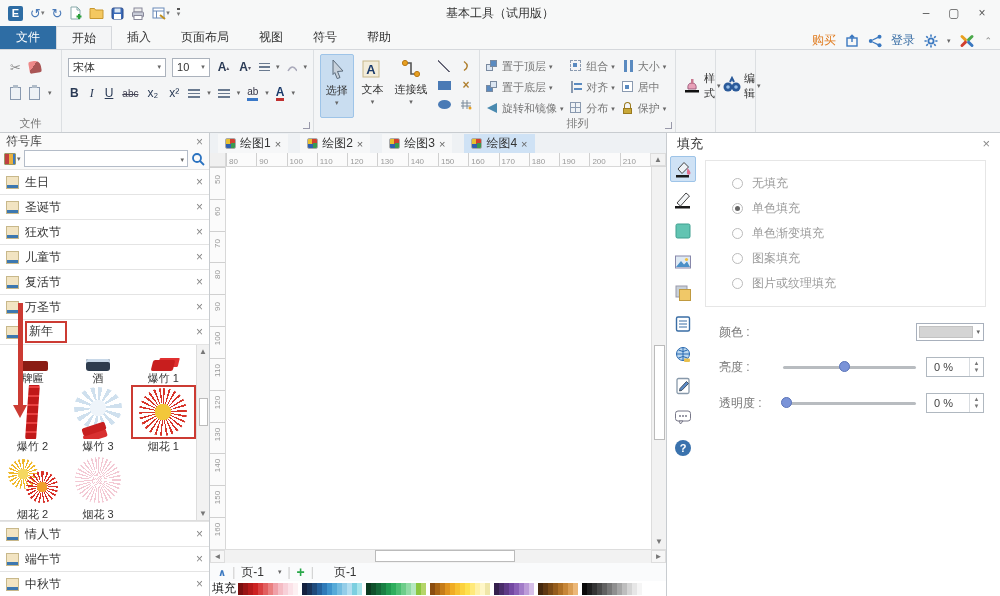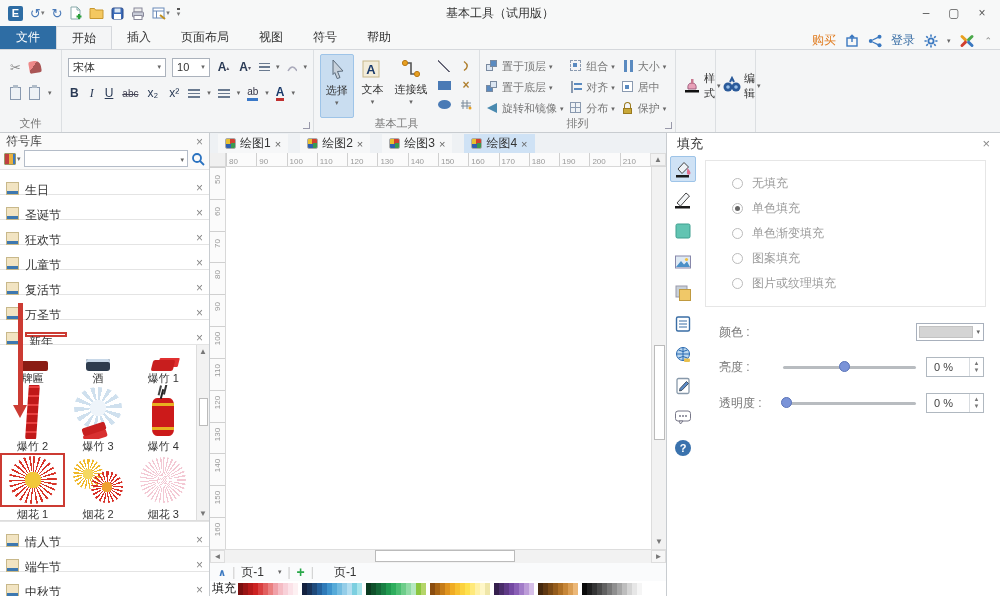--- a/index.html
+++ b/index.html
@@ -99,21 +99,21 @@
 
 .sidebar { width:210px; background:#fafafa; border-right:1px solid #c8ccd0; display:flex; flex-direction:column; position:relative; }
 .sb-header { height:18px; display:flex; align-items:center; padding:0 6px; color:#444; font-size:12px; }
 .sb-x { margin-left:auto; color:#888; font-size:12px; line-height:1; }
 .sb-search { height:22px; display:flex; align-items:center; gap:3px; padding:0 4px 2px 4px; }
 .lib-btn { display:flex; align-items:center; gap:1px; }
 .book-ico { width:12px; height:12px; background:linear-gradient(90deg,#c04040 0 4px,#e8b040 4px 8px,#3a78c0 8px); border:1px solid #996; border-radius:1px; }
 .sb-input { flex:1; height:17px; background:#fff; border:1px solid #b4bcc8; position:relative; }
 .sb-input .caret { position:absolute; right:3px; top:5px; }
 .mag svg { display:block; }
-.sb-row { height:21px; display:flex; padding:12px 6px; background:#fff; border-bottom:1px solid #e4e4e4; }
+.sb-row { height:21px; display:flex; align-items:center; padding:12px 6px; background:#fff; border-bottom:1px solid #e4e4e4; }
 .sb-row:first-child { border-top:1px solid #e4e4e4; }
 .lib-ico { width:13px; height:13px; margin-right:6px; border:1px solid #c8b88a; background:linear-gradient(#f2e4c2 0 8px,#3d78b0 8px); flex:none; }
 .sb-label { font-size:12px; color:#333; }
 .red-box { border:2px solid #cc3b33; padding:0 12px 1px 2px; }
 
 .sym-area { height:176px; background:#fff; display:flex; border-bottom:1px solid #ddd; }
 .sym-grid { flex:1; display:grid; grid-template-columns:repeat(3,1fr); grid-template-rows:40px 68px 68px; position:relative; }
 .sym-cell { display:flex; flex-direction:column; align-items:center; justify-content:flex-end; overflow:hidden; }
 .sym-wrap { flex:1; display:flex; align-items:center; justify-content:center; width:100%; overflow:hidden; }
 .sym-cell.row1 .sym-wrap { align-items:flex-end; height:22px; }
@@ -424,21 +424,20 @@
             </svg>
           </span>
         <span class="mini mini-x">×</span>
         <span class="mini">
             <svg width="12" height="11">
               <path d="M3 1 v9 M7 1 v9 M1 4 h10 M1 7 h10" stroke="#7a8a9a"></path>
               <circle cx="10" cy="9" r="1.5" fill="#e8a020"></circle>
             </svg>
           </span>
       </div>
-      <div class="glabel">基本工具</div>
     </div>
 
     <div class="rgroup g-arrange">
       <div class="arrange-grid">
           <div class="ar-item">
             <span class="ar-ico ai-bring-front">
               <span class="a"></span>
               <span class="b"></span>
             </span>
             <span class="ar-label">置于顶层</span>
@@ -616,26 +615,20 @@
                 <div class="sym-art art-firecracker-2"></div>
               </div>
               <div class="sym-label">爆竹 2</div>
             </div>
             <div class="sym-cell">
               <div class="sym-wrap">
                 <div class="sym-art art-firecracker-3"></div>
               </div>
               <div class="sym-label">爆竹 3</div>
             </div>
-            <div class="sym-cell">
-              <div class="sym-wrap">
-                <div class="sym-art art-firecracker-4"></div>
-              </div>
-              <div class="sym-label">爆竹 4</div>
-            </div>
             <div class="sym-cell hl">
               <div class="sym-wrap">
                 <div class="sym-art art-firework-1"></div>
               </div>
               <div class="sym-label">烟花 1</div>
             </div>
             <div class="sym-cell">
               <div class="sym-wrap">
                 <div class="sym-art art-firework-2"></div>
               </div>

